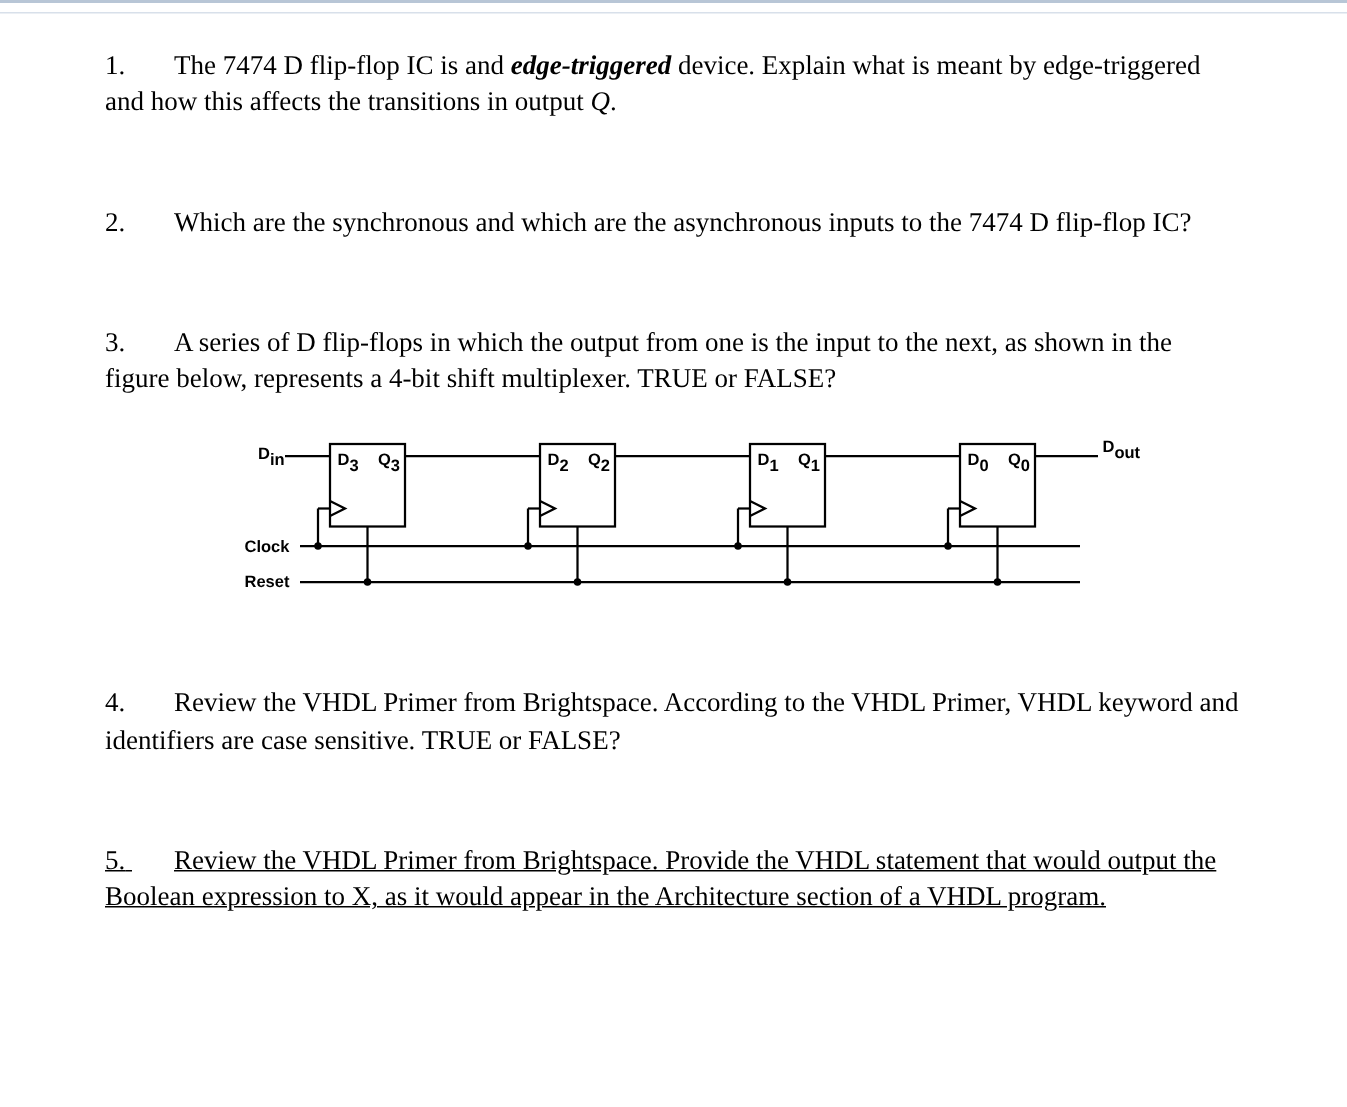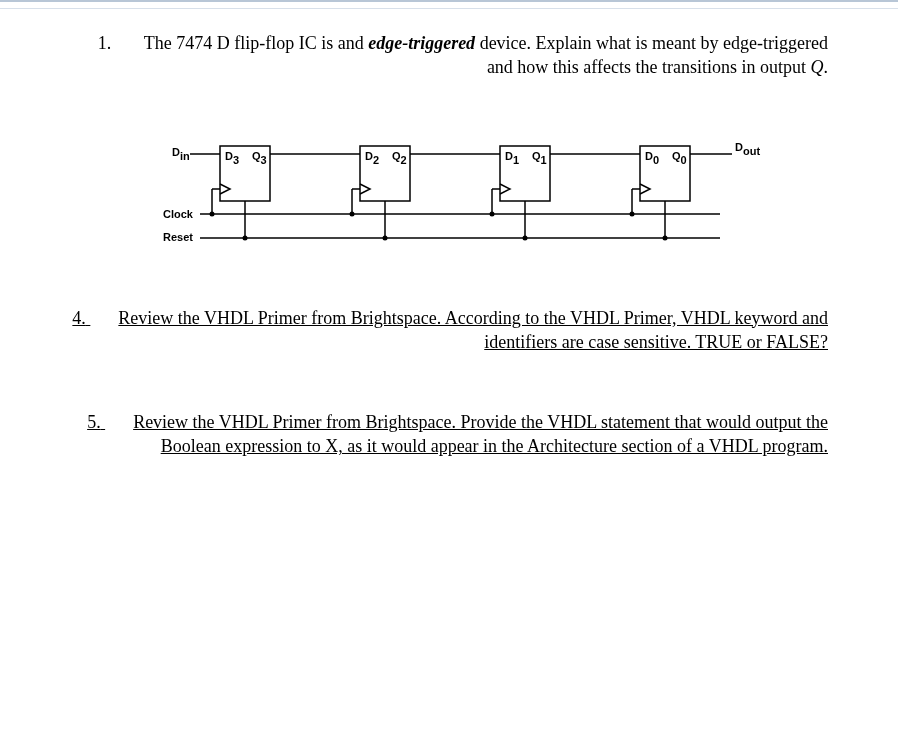--- a/index.html
+++ b/index.html
@@ -20,21 +20,20 @@
     width: 898px;
     height: 738px;
     box-sizing: border-box;
     padding: 0 70px 40px 70px;
     position: relative;
   }
   .question {
     margin-top: 26px;
     margin-bottom: 56px;
     line-height: 1.35;
-    text-align: right;
   }
   .question.first {
     margin-top: 22px;
   }
   .qnum {
     display: inline;
   }
   .sep {
     display: inline;
     padding: 0 14px;
@@ -69,21 +68,31 @@
 <div class="top-divider"></div>
 
 <div class="page">
 
   <div class="question first">
     <span class="qnum">1.</span>
     <span class="sep"></span>
     <span>The 7474 D flip-flop IC is and </span><span class="italic-bold">edge-triggered</span><span> device.  Explain what is meant by edge-triggered and how this affects the transitions in output </span><span class="italic">Q</span><span>.</span>
   </div>
 
+  <div class="question">
+    <span class="qnum">2.</span>
+    <span class="sep"></span>
+    <span>Which are the synchronous and which are the asynchronous inputs to the 7474 D flip-flop IC?</span>
+  </div>
 
+  <div class="question" style="margin-bottom:0;">
+    <span class="qnum">3.</span>
+    <span class="sep"></span>
+    <span>A series of D flip-flops in which the output from one is the input to the next, as shown in the figure below, represents a 4-bit shift multiplexer.  TRUE or FALSE?</span>
+  </div>
 
   <div class="figure">
     <svg viewBox="0 0 620 130">
 
       <text class="svglabel" x="12" y="20"><tspan>D</tspan><tspan class="sub" dy="4">in</tspan></text>
 
       <text class="svglabel" x="575" y="15"><tspan>D</tspan><tspan class="sub" dy="4">out</tspan></text>
 
       <g>
         <rect x="60" y="10" width="50" height="55" fill="#fff" stroke="#000" stroke-width="1.5"></rect>
@@ -155,21 +164,21 @@
         <line x1="365" y1="102" x2="365" y2="65" stroke="#000" stroke-width="1.5"></line>
         <circle cx="365" cy="102" r="2.5" fill="#000"></circle>
       </g>
       <g>
         <line x1="505" y1="102" x2="505" y2="65" stroke="#000" stroke-width="1.5"></line>
         <circle cx="505" cy="102" r="2.5" fill="#000"></circle>
       </g>
     </svg>
   </div>
 
-  <div class="question" style="margin-top:10px;text-decoration:underline;">
+  <div class="question" style="margin-top:10px;">
     <span class="qnum">4.</span>
     <span class="sep"></span>
     <span>Review the VHDL Primer from Brightspace.  According to the VHDL Primer, VHDL keyword and identifiers are case sensitive.  TRUE or FALSE?</span>
   </div>
 
   <div class="question" style="margin-top:34px; margin-bottom:0;text-decoration:underline;">
     <span class="qnum">5.</span>
     <span class="sep"></span>
     <span>Review the VHDL Primer from Brightspace.  Provide the VHDL statement that would output the Boolean expression to X, as it would appear in the Architecture section of a VHDL program.</span>
   </div>

